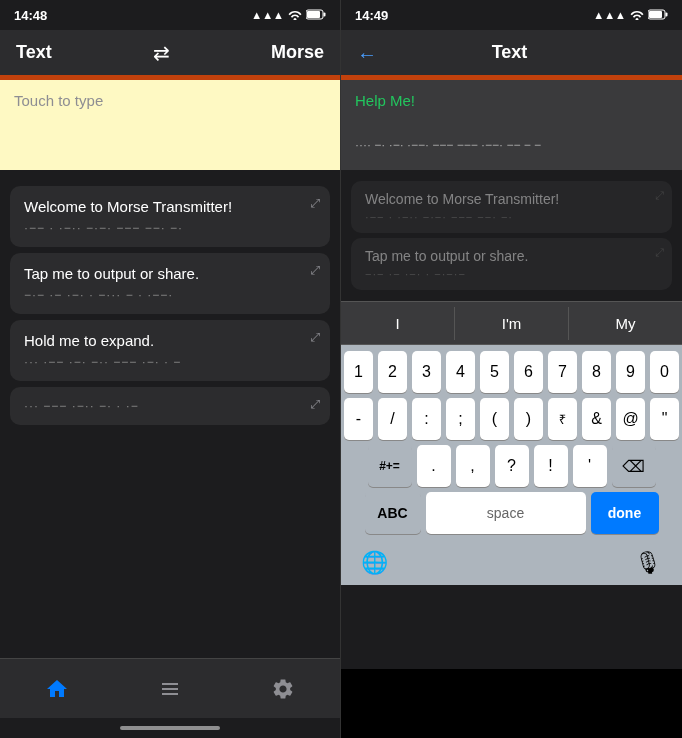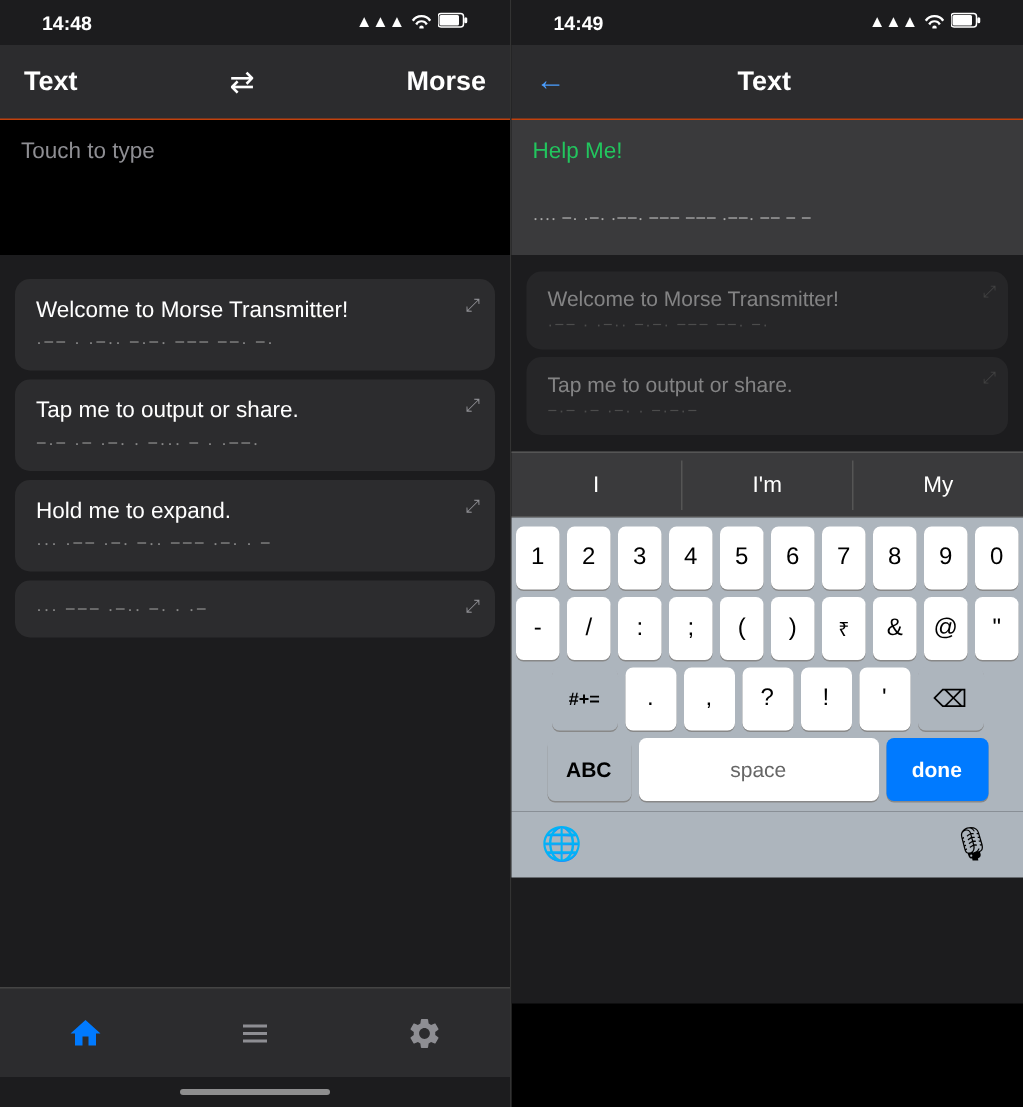--- a/index.html
+++ b/index.html
@@ -31,21 +31,21 @@
       flex-direction: column;
     }
 
     
     .status-bar {
       height: 30px;
       background: #1c1c1e;
       display: flex;
       align-items: center;
       justify-content: space-between;
-      padding: 0 28px;
+      padding: 0 14px;
     }
     .status-time {
       color: #fff;
       font-size: 13px;
       font-weight: 600;
     }
     .status-icons {
       display: flex;
       align-items: center;
       gap: 4px;
@@ -56,40 +56,40 @@
     }
 
     
     .header {
       height: 50px;
       background: #2c2c2e;
       display: flex;
       align-items: center;
       justify-content: space-between;
       padding: 0 16px;
-      border-bottom: 1px solid #c2410c;
+      border-bottom: 5px solid #c2410c;
     }
     .header-title {
       color: #fff;
       font-size: 18px;
       font-weight: 700;
     }
     .header-swap {
       color: #fff;
       font-size: 18px;
     }
     .header-back {
       color: #4a9eff;
       font-size: 20px;
       cursor: pointer;
     }
 
     
     .input-area {
-      background: #000000;
+      background: #fef9c3;
       min-height: 90px;
       padding: 12px 14px;
       color: #8e8e93;
       font-size: 15px;
     }
 
     
     .right-input-wrapper {
       background: #3a3a3c;
       display: flex;

